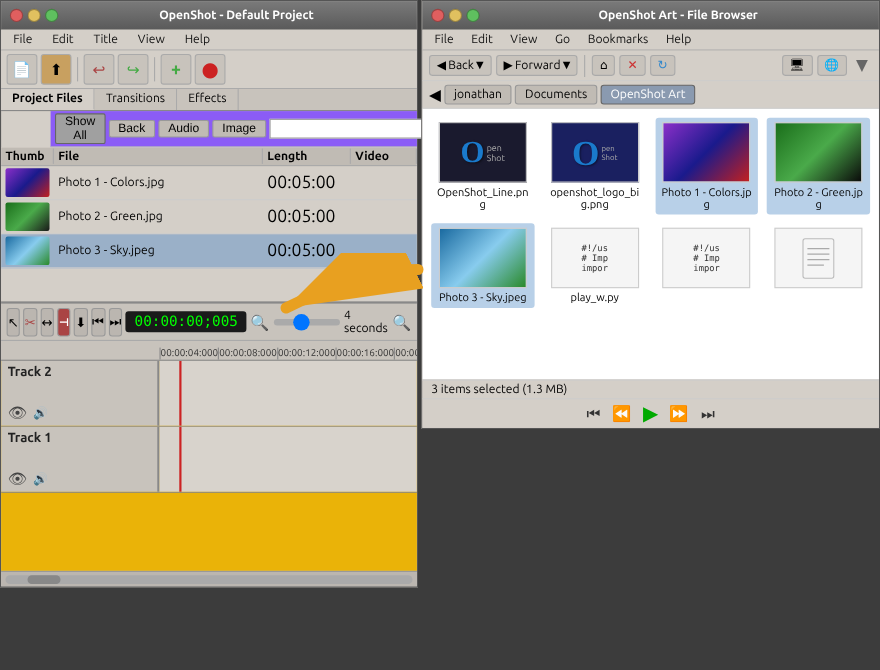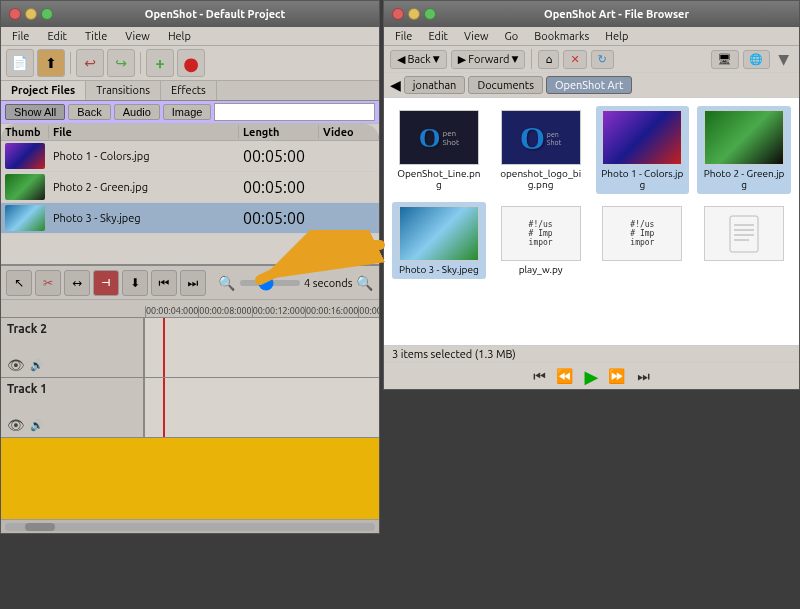--- a/index.html
+++ b/index.html
@@ -94,22 +94,23 @@
       background: #d4cfc8;
       font-weight: bold;
       border-bottom: 1px solid #d4cfc8;
     }
 
     .filter-bar {
       display: flex;
       align-items: center;
       padding: 2px 4px;
       gap: 3px;
-      background: #c4b5fd;
+      background: #8b5cf6;
       border-bottom: 1px solid #bbb;
+      margin-left: 45px;
     }
     .filter-btn {
       padding: 1px 8px;
       font-size: 11px;
       background: #c0bbb4;
       border: 1px solid #999;
       border-radius: 2px;
       cursor: pointer;
     }
     .filter-btn.active { background: #a0a0a0; border-color: #666; }
@@ -119,21 +120,20 @@
       font-size: 10px;
       border: 1px solid #999;
       background: #fff;
       padding: 0 3px;
     }
 
     .file-table {
       flex: 1;
       overflow-y: auto;
       background: #d4cfc8;
-      border-radius: 15px;
     }
     .file-table-header {
       display: grid;
       grid-template-columns: 48px 1fr 80px 60px;
       background: #c0bbb4;
       border-bottom: 1px solid #aaa;
       font-size: 11px;
       font-weight: bold;
       padding: 1px 0;
     }
@@ -533,20 +533,21 @@
   </div>
 
   <div class="timeline-toolbar">
     <div class="tl-btn" title="Select">↖</div>
     <div class="tl-btn" title="Cut" style="color:#aa4444;">✂</div>
     <div class="tl-btn" title="Move">↔</div>
     <div class="tl-btn" title="Snap" style="background:#aa4444; color:#fff; font-size:10px; font-weight:bold;">⊣</div>
     <div class="tl-btn" title="Import">⬇</div>
     <div class="tl-btn" title="Start">⏮</div>
     <div class="tl-btn" title="End">⏭</div>
+    <div class="timecode">00:00:00;005</div>
     <div class="zoom-area">
       <span style="font-size:14px; cursor:pointer;">🔍</span>
       <input type="range" class="zoom-slider" value="40" min="0" max="100" style="">
       <span>4 seconds</span>
       <span style="font-size:14px; cursor:pointer;">🔍</span>
     </div>
   </div>
 
   <div class="timeline-ruler">
     <div class="ruler-ticks">

